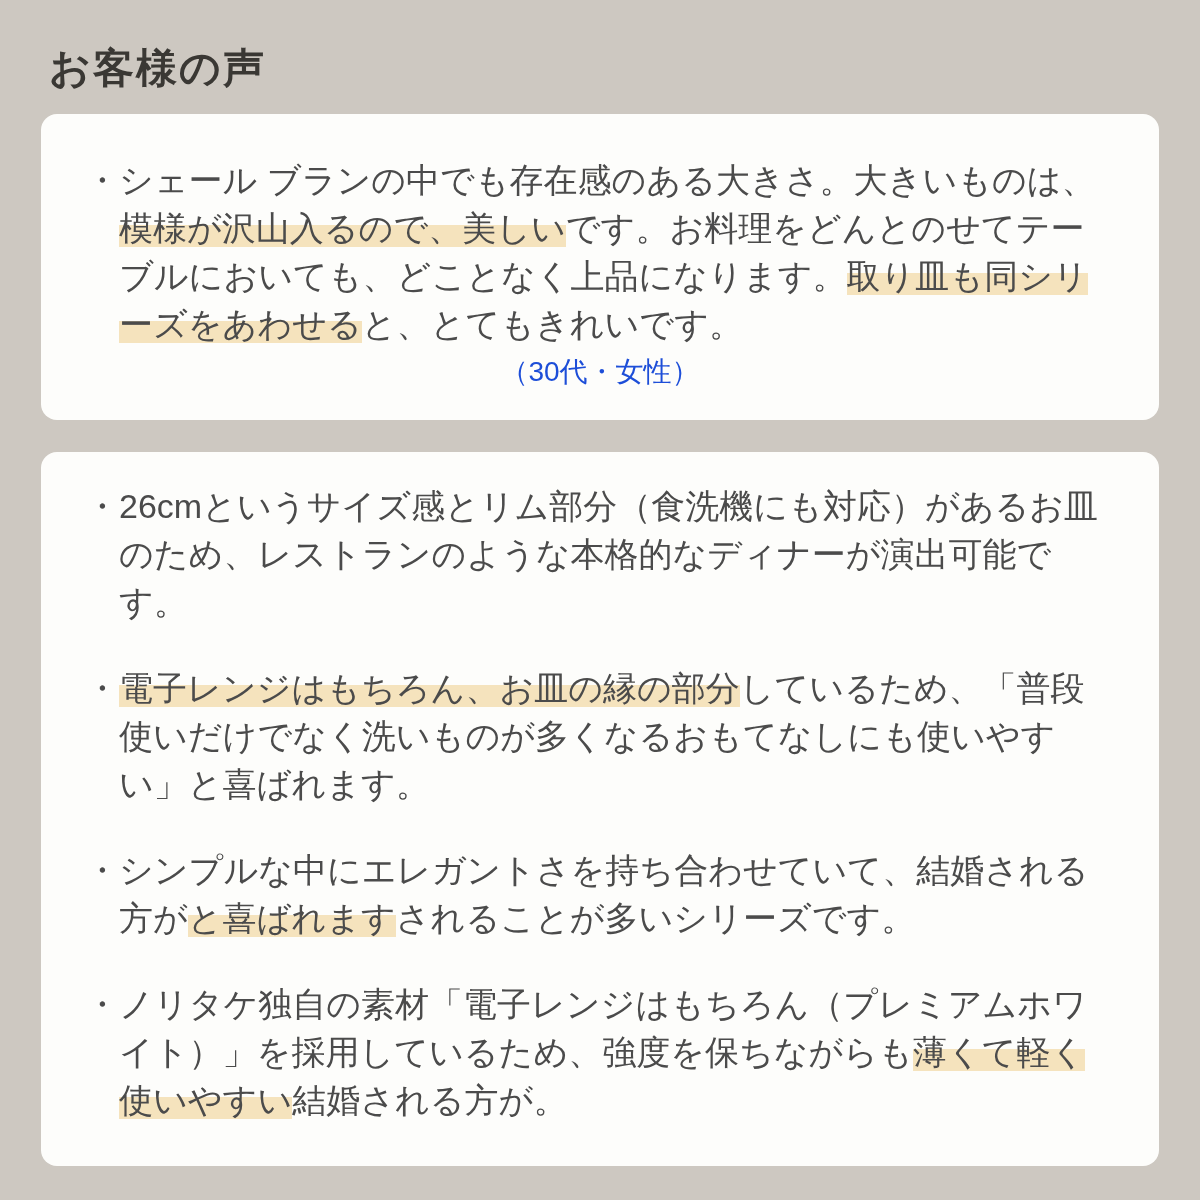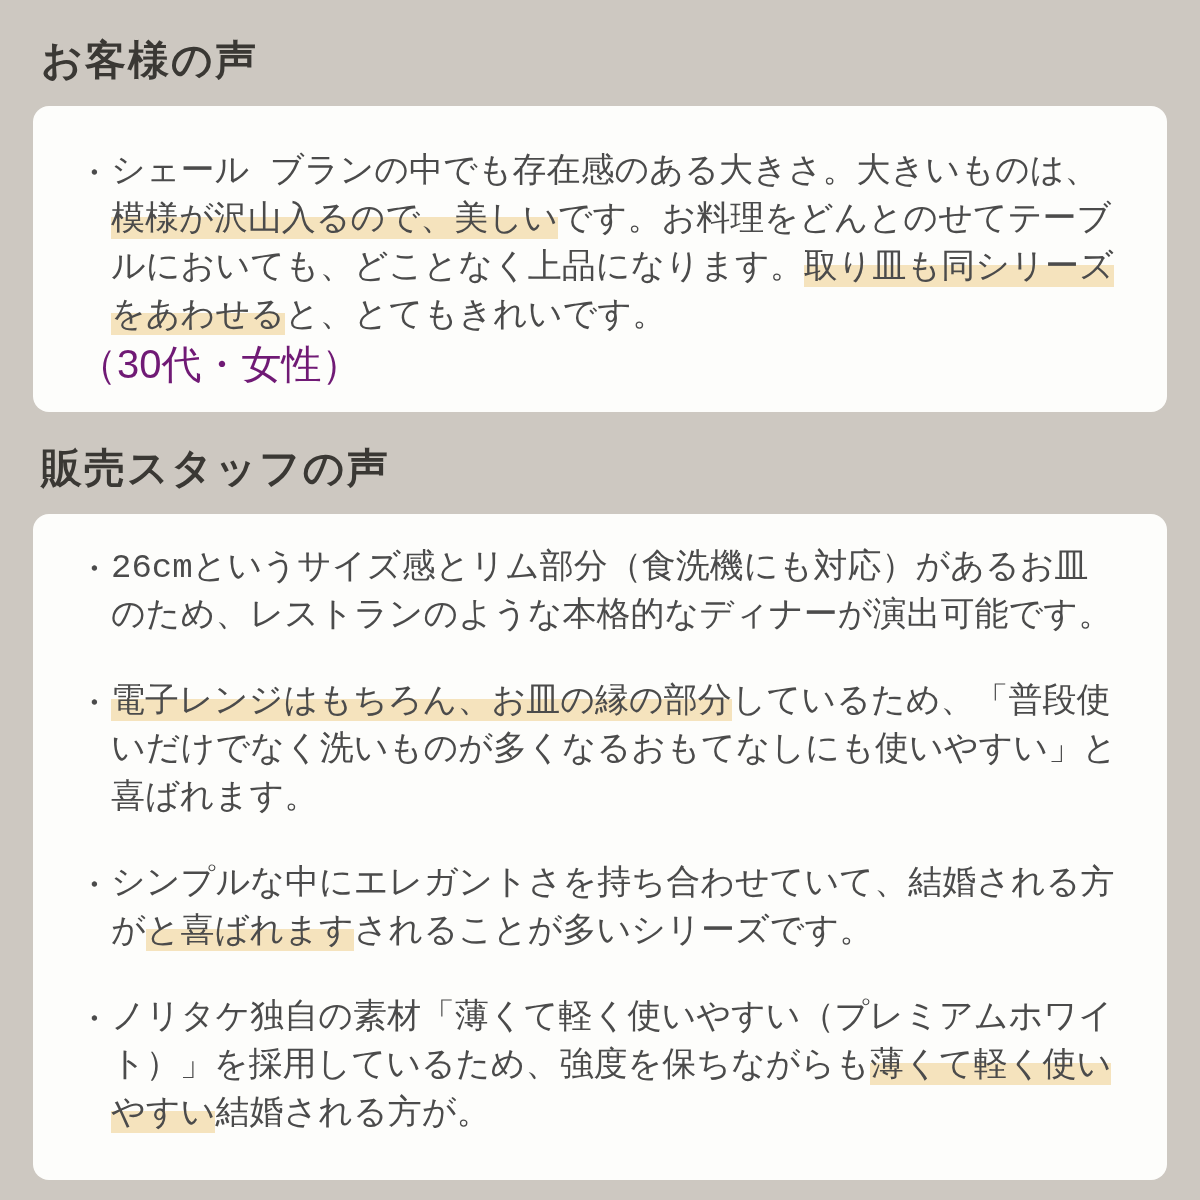--- a/index.html
+++ b/index.html
@@ -11,21 +11,21 @@
     color: #4b4b4b;
     box-sizing: border-box;
     overflow: hidden;
   }
   .page {
     box-sizing: border-box;
     width: 1200px;
     height: 1200px;
     padding: 36px 33px 40px 33px;
   }
-  .section { margin: 0; }
+  .section { margin: 8px; }
   .section + .section { margin-top: 32px; }
   .section-heading {
     margin: 0 0 21px 8px;
     font-size: 41px;
     line-height: 1.2;
     font-weight: 600;
     letter-spacing: 2px;
     color: #3a3834;
   }
   .card {
@@ -45,29 +45,29 @@
   }
   .voice-item { display: flex; }
   .voice-item + .voice-item { margin-top: 38px; }
   .bullet {
     flex: 0 0 22px;
     font-size: 34px;
     line-height: 48px;
     color: #4b4b4b;
     overflow: visible;
   }
-  .voice-text { margin: 0; flex: 1 1 auto; font-family: Liberation Mono, monospace; }
+  .voice-text { margin: 0; flex: 1 1 auto; }
   .hl {
     background-image: linear-gradient(to bottom, transparent 42%, #f5e3bd 42%);
   }
   .attribution {
-    text-align: left;
-    font-size: 40px;
+    text-align: center;
+    font-size: 28px;
     line-height: 44px;
-    color: #701a75;
+    color: #1d4ed8;
     margin-top: 2px;
   }
 </style>
 </head>
 <body>
 
 <div class="page">
 
   <section class="section">
     <h2 class="section-heading">お客様の声</h2>
@@ -76,36 +76,35 @@
         <li class="voice-item">
           <span class="bullet">・</span>
           <p class="voice-text"><span>シェール ブランの中でも存在感のある大きさ。大きいものは、</span><span class="hl">模様が沢山入るので、美しい</span><span>です。お料理をどんとのせてテーブルにおいても、どことなく上品になります。</span><span class="hl">取り皿も同シリーズをあわせる</span><span>と、とてもきれいです。</span></p>
         </li>
       </ul>
       <div class="attribution">（30代・女性）</div>
     </div>
   </section>
 
   <section class="section">
-    <h2 class="section-heading">販売スタッフの声</h2>
     <div class="card staff">
       <ul class="voice-list">
         <li class="voice-item">
           <span class="bullet">・</span>
           <p class="voice-text"><span>26cmというサイズ感とリム部分（食洗機にも対応）があるお皿のため、レストランのような本格的なディナーが演出可能です。</span></p>
         </li>
         <li class="voice-item">
           <span class="bullet">・</span>
           <p class="voice-text"><span class="hl">電子レンジはもちろん、お皿の縁の部分</span><span>しているため、「普段使いだけでなく洗いものが多くなるおもてなしにも使いやすい」と喜ばれます。</span></p>
         </li>
         <li class="voice-item">
           <span class="bullet">・</span>
           <p class="voice-text"><span>シンプルな中にエレガントさを持ち合わせていて、結婚される方が</span><span class="hl">と喜ばれます</span><span>されることが多いシリーズです。</span></p>
         </li>
         <li class="voice-item">
           <span class="bullet">・</span>
-          <p class="voice-text"><span>ノリタケ独自の素材「薄くて軽く使いやすい（プレミアムホワイト）」を採用しているため、強度を保ちながらも</span><span class="hl">薄くて軽く使いやすい</span><span>結婚される方が。</span></p>
+          <p class="voice-text"><span>ノリタケ独自の素材「電子レンジはもちろん（プレミアムホワイト）」を採用しているため、強度を保ちながらも</span><span class="hl">薄くて軽く使いやすい</span><span>結婚される方が。</span></p>
         </li>
       </ul>
     </div>
   </section>
 
 </div>
 
 </body></html>

